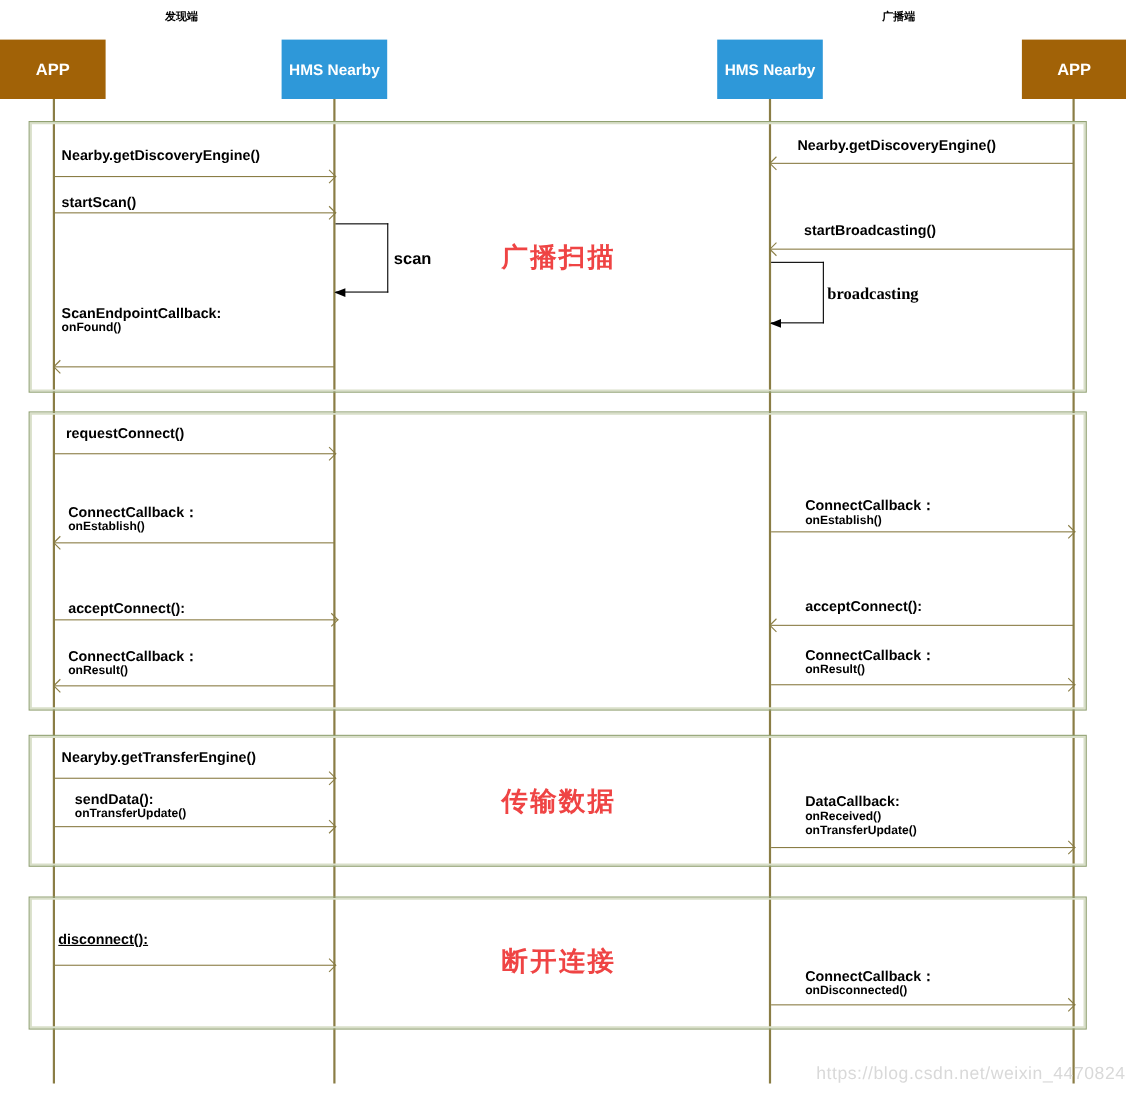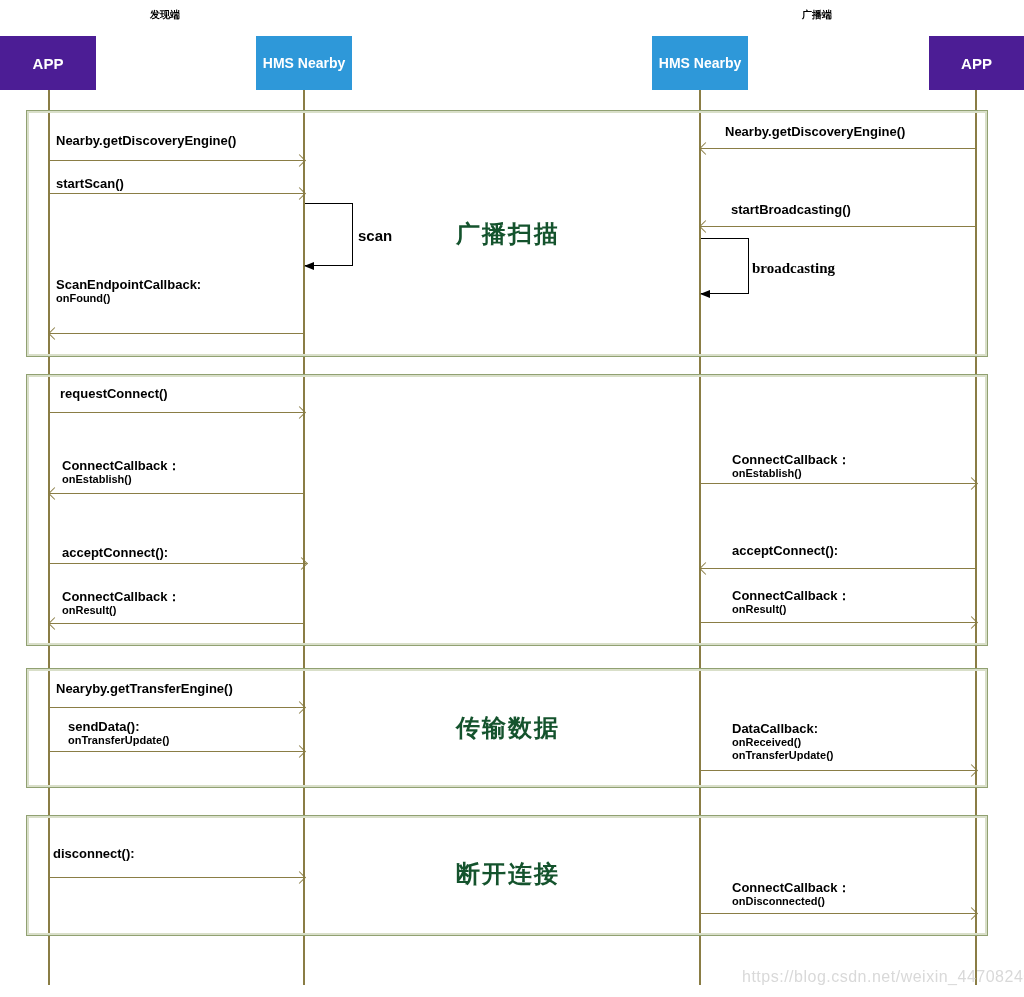--- a/index.html
+++ b/index.html
@@ -10,35 +10,35 @@
   .group-label{
     position:absolute;width:120px;text-align:center;
     font-size:10px;font-weight:bold;color:#000;
     font-family:"Liberation Sans", sans-serif;
   }
   .actor{
     position:absolute;height:54px;top:36px;
     display:flex;align-items:center;justify-content:center;
     color:#ffffff;font-weight:bold;font-size:15px;
   }
-  .actor.app{background:#4c1d95;text-align:center;}
+  .actor.app{background:#a16207;text-align:center;}
   .actor.hms{background:#2e98d9;font-size:14px;}
   .lifeline{
     position:absolute;top:90px;width:2px;height:895px;background:#8a7d45;
   }
   .frame{
     position:absolute;left:26px;width:960px;
     border:1px solid #91a172;
     box-shadow: inset 0 0 0 2px #d9dfc9;
     background:transparent;
   }
   .section-title{
     position:absolute;left:408px;width:200px;text-align:center;
     font-family:"Liberation Serif","DejaVu Serif",serif;
-    font-weight:bold;font-size:24px;color:#14532d;letter-spacing:2px;
+    font-weight:bold;font-size:24px;color:#ef4444;letter-spacing:2px;
   }
   .msg{position:absolute;color:#000;}
   .msg .l1{font-weight:bold;font-size:13px;line-height:15px;}
   .msg .l2{font-weight:bold;font-size:11px;line-height:13px;}
   .arrow{position:absolute;height:0;border-top:1px solid #8a7d45;}
   .arrow.right::after{
     content:"";position:absolute;right:0;top:-5px;width:8px;height:8px;
     border-top:1px solid #8a7d45;border-right:1px solid #8a7d45;
     transform:rotate(45deg);
   }
@@ -177,21 +177,21 @@
   </div>
   <div class="arrow right" style="left:50px;top:751px;width:254px;"></div>
 
   <div class="msg" style="left:732px;top:721px;">
     <div class="l1">DataCallback:</div>
     <div class="l2">onReceived()</div>
     <div class="l2">onTransferUpdate()</div>
   </div>
   <div class="arrow right" style="left:701px;top:770px;width:275px;"></div>
 
-  <div class="msg" style="left:53px;top:846px;">
+  <div class="msg" style="left:53px;top:846px;text-decoration:underline;">
     <div class="l1">disconnect():</div>
   </div>
   <div class="arrow right" style="left:50px;top:877px;width:254px;"></div>
 
   <div class="msg" style="left:732px;top:880px;">
     <div class="l1">ConnectCallback：</div>
     <div class="l2">onDisconnected()</div>
   </div>
   <div class="arrow right" style="left:701px;top:913px;width:275px;"></div>
 

